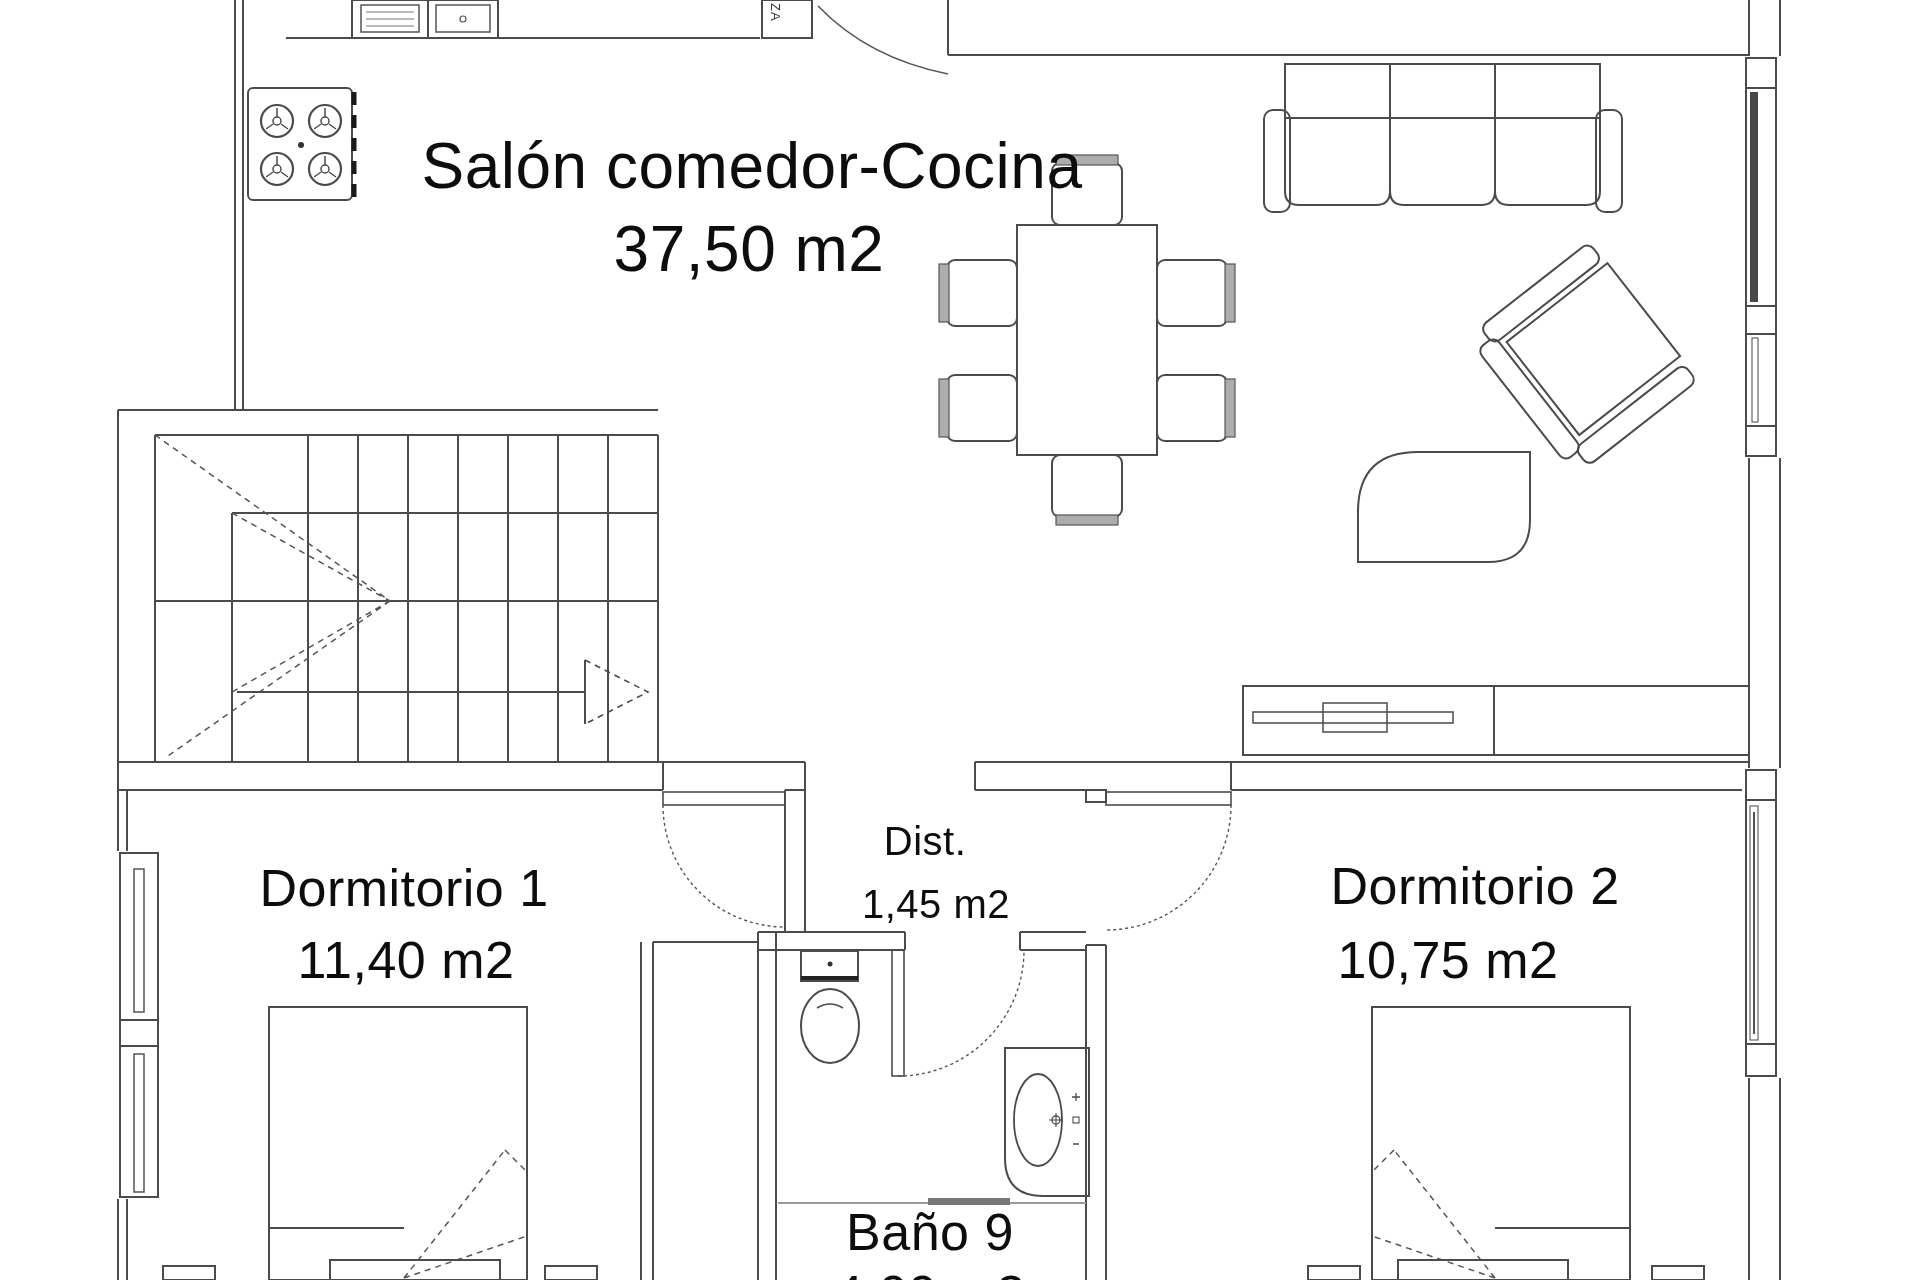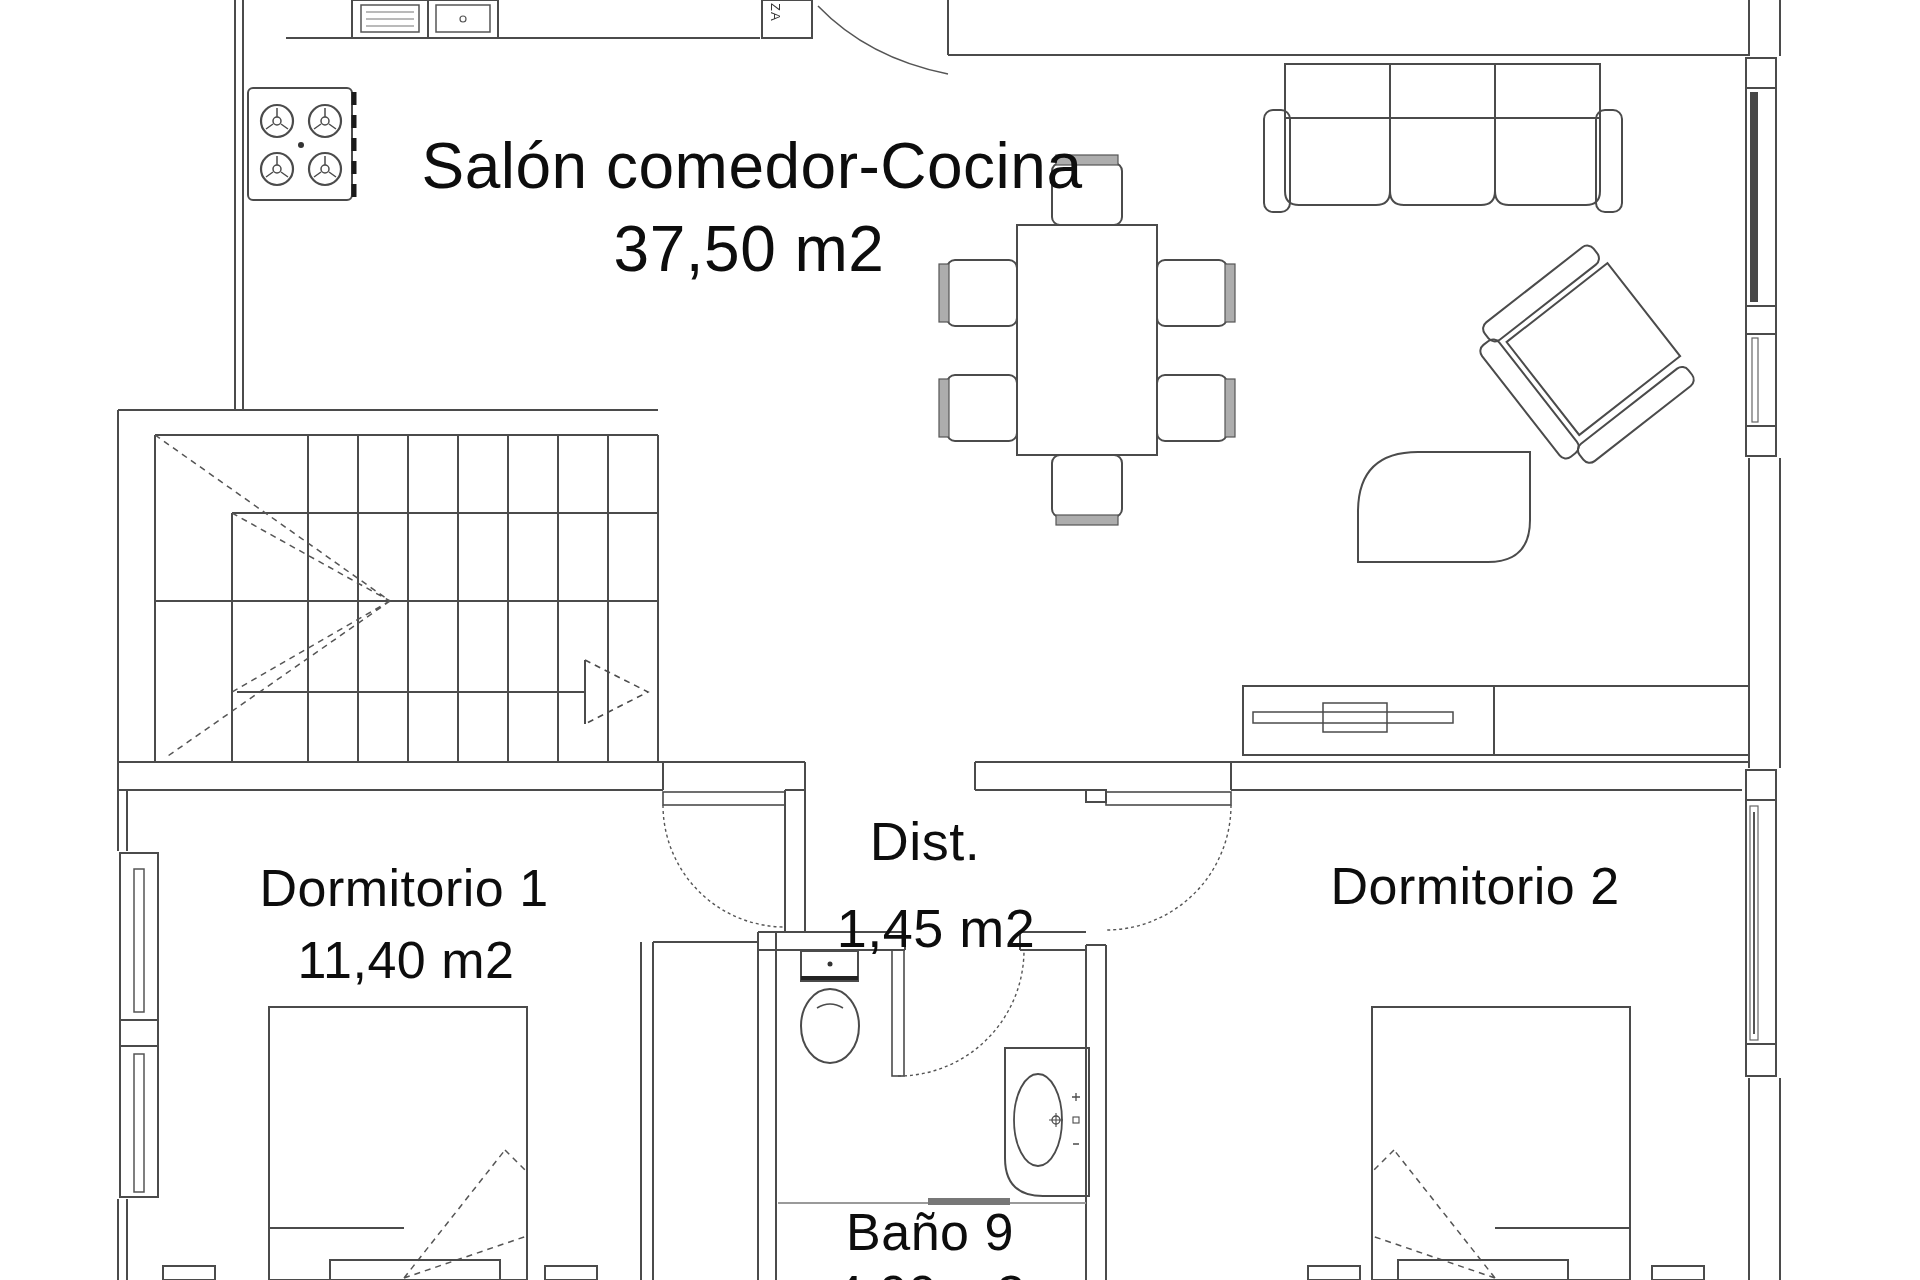--- a/index.html
+++ b/index.html
@@ -3,21 +3,21 @@
 <meta charset="utf-8">
 <style>
   html,body{margin:0;padding:0;background:#fff;}
   .plan{position:relative;width:1920px;height:1280px;background:#ffffff;overflow:hidden;
         font-family:"Liberation Sans",sans-serif;color:#111;}
   .plan svg{position:absolute;left:0;top:0;}
   .lbl{position:absolute;transform:translate(-50%,-50%);white-space:nowrap;
        color:#0d0d0d;letter-spacing:0.5px;}
   .lbl-big{font-size:64px;margin-left:12px;}
   .lbl-room{font-size:52px;}
-  .lbl-dist{font-size:54px;}
+  .lbl-dist{font-size:40px;}
   .lbl-tiny{font-size:13px;writing-mode:vertical-rl;letter-spacing:1px;color:#333;
             transform:translate(-50%,0);}
 </style>
 </head>
 <body>
 
 <div class="plan">
 
   <svg width="1920" height="1280" viewBox="0 0 1920 1280">
     <g stroke="#4b4b4b" stroke-width="2" fill="none">
@@ -230,25 +230,26 @@
         <rect x="1652" y="1266" width="52" height="14"></rect>
       </g>
 
     </g>
   </svg>
 
   <div class="lbl lbl-big" style="left:740px;top:166px;">Salón comedor-Cocina</div>
   <div class="lbl lbl-big" style="left:737px;top:249px;">37,50 m2</div>
 
   <div class="lbl lbl-dist" style="left:925px;top:841px;">Dist.</div>
-  <div class="lbl lbl-dist" style="left:936px;top:904px;margin-top:24px;">1,45 m2</div>
+  <div class="lbl lbl-dist" style="left:936px;top:904px;">1,45 m2</div>
 
   <div class="lbl lbl-room" style="left:404px;top:888px;">Dormitorio 1</div>
   <div class="lbl lbl-room" style="left:406px;top:960px;">11,40 m2</div>
 
   <div class="lbl lbl-room" style="left:1475px;top:886px;">Dormitorio 2</div>
+  <div class="lbl lbl-room" style="left:1448px;top:960px;">10,75 m2</div>
 
   <div class="lbl lbl-room" style="left:930px;top:1232px;">Baño 9</div>
   <div class="lbl lbl-room" style="left:930px;top:1294px;">4,00 m2</div>
 
   <div class="lbl lbl-tiny" style="left:775px;top:3px;">ZA</div>
 
 </div>
 
 </body></html>

